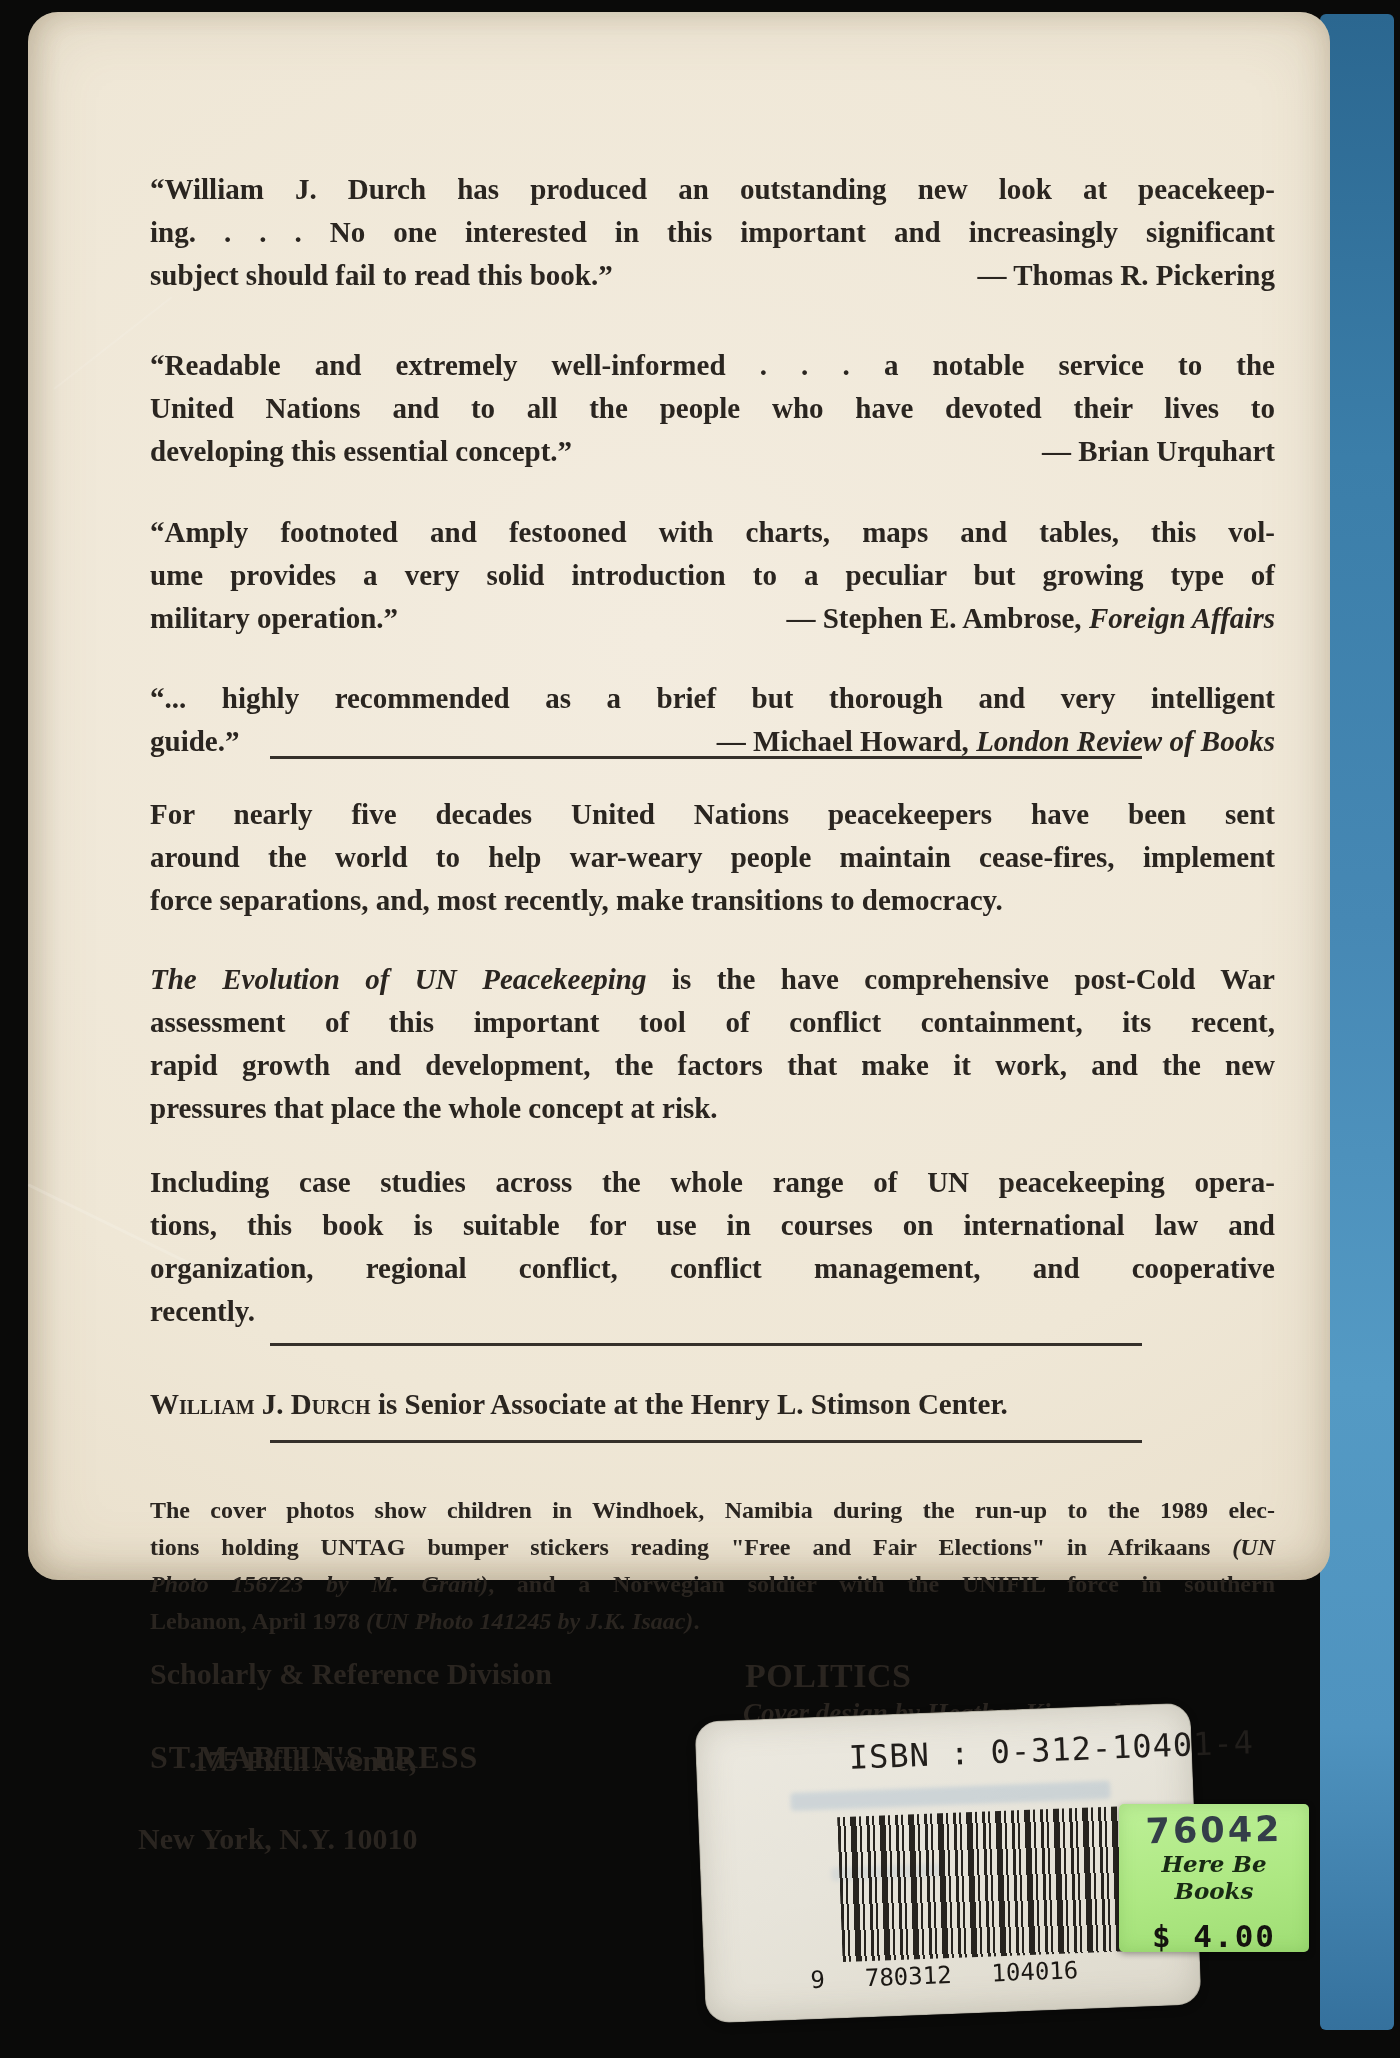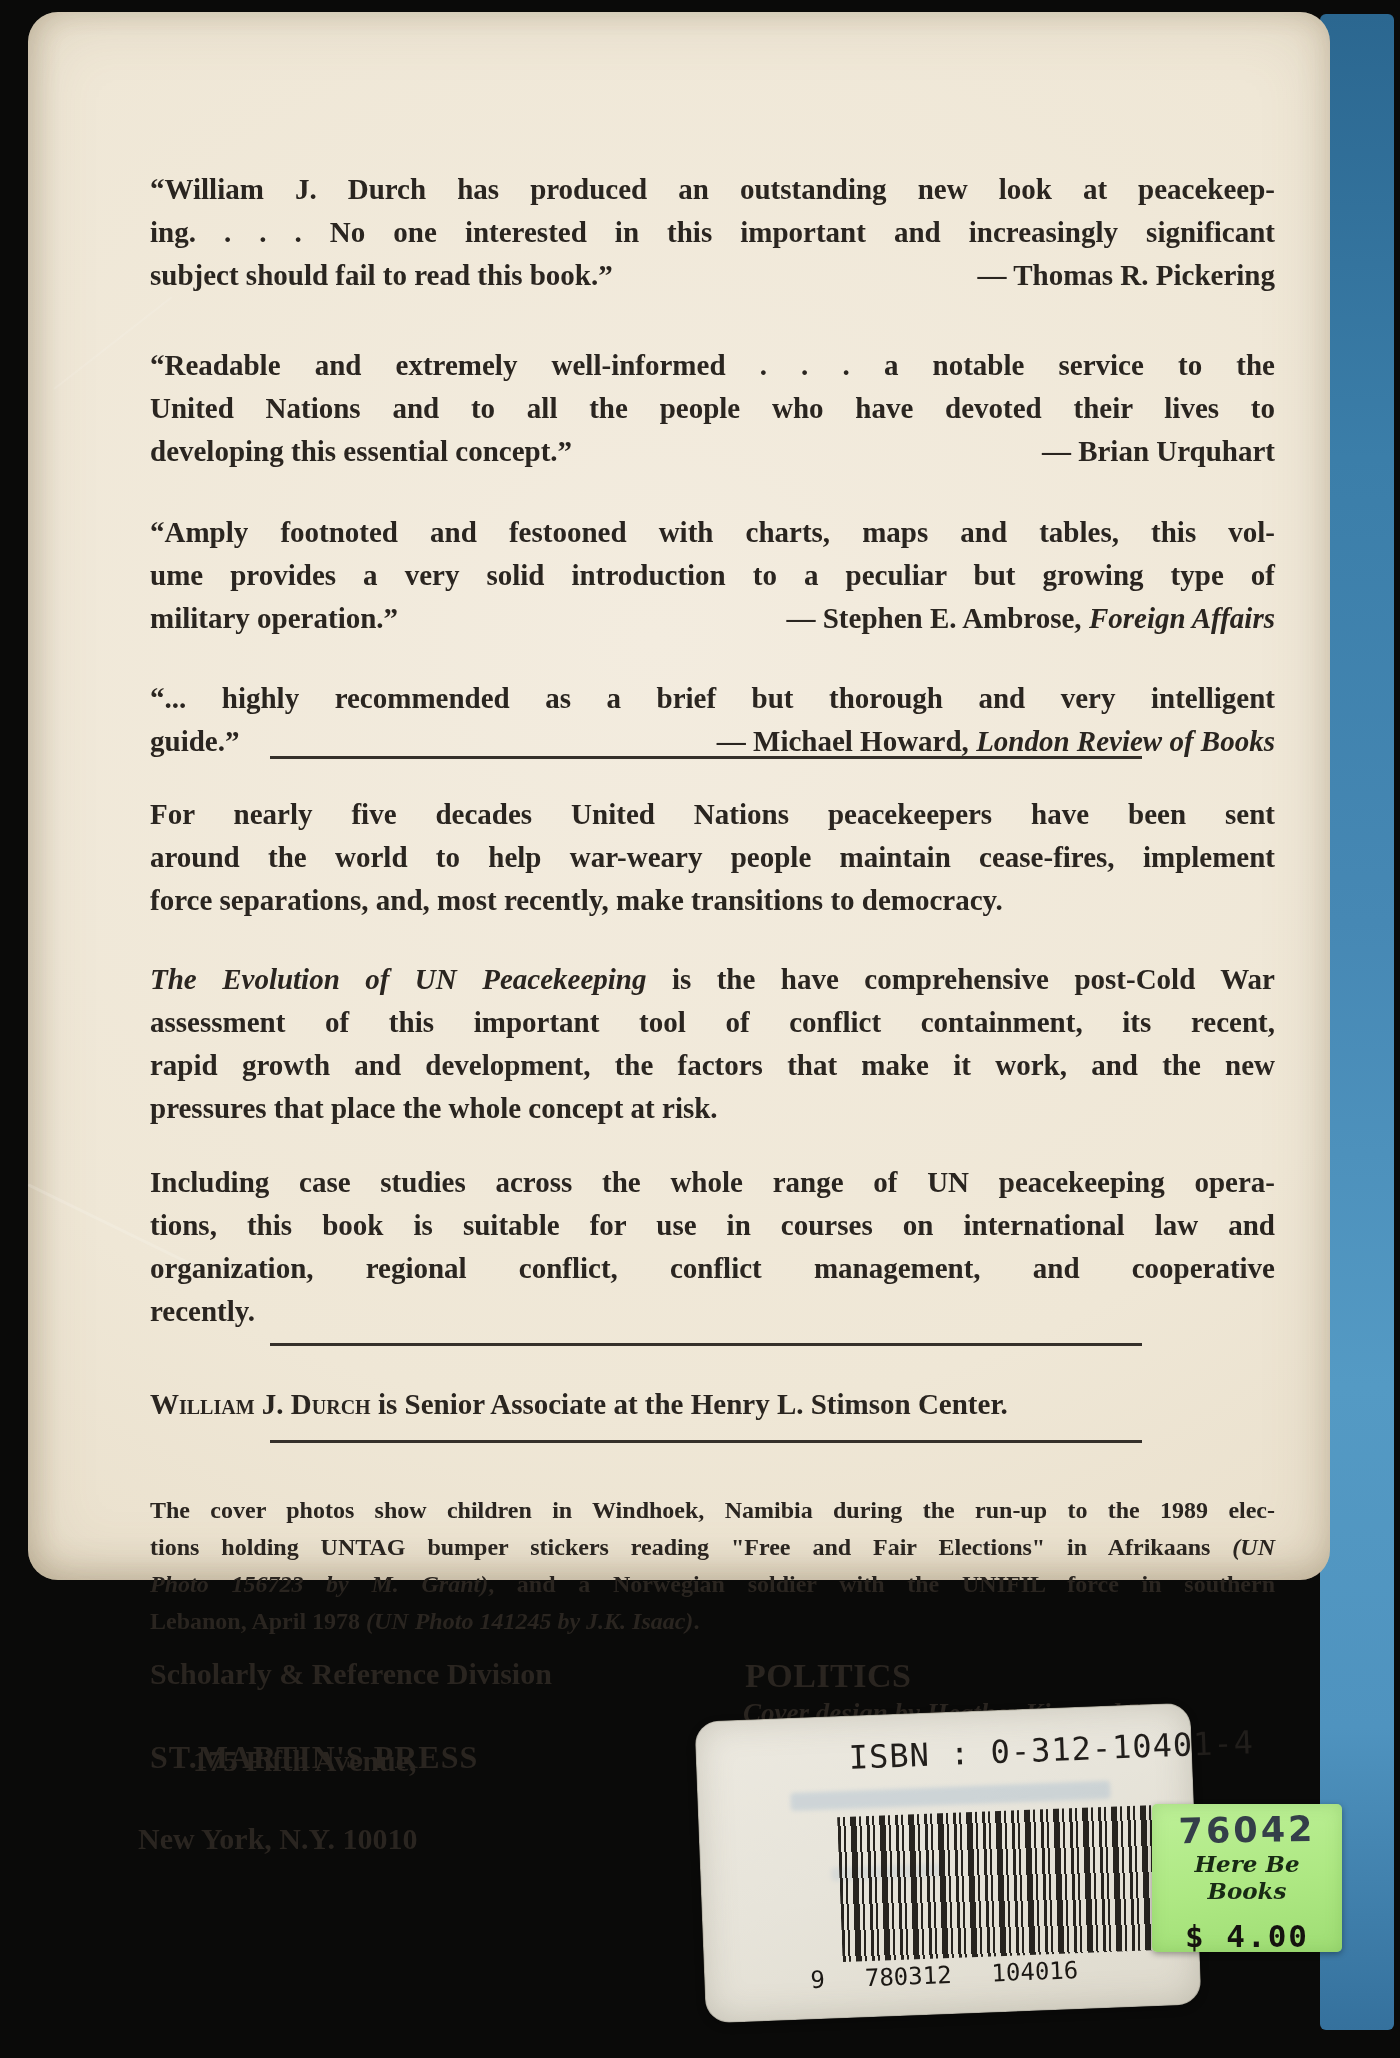--- a/index.html
+++ b/index.html
@@ -76,21 +76,21 @@
       #16130f 13px,#16130f 19px, transparent 19px,transparent 22px,
       #16130f 22px,#16130f 24px, transparent 24px,transparent 29px);
     opacity:.92;
   }
   .barcode-digits{
     position:absolute;left:105px;top:248px;width:268px;
     display:flex;justify-content:space-between;
     font-family:"DejaVu Sans Mono", monospace;font-size:24px;color:#1b1814;
   }
   .price-sticker{
-    position:absolute;left:1124px;top:1792px;width:190px;height:148px;
+    position:absolute;left:1091px;top:1792px;width:190px;height:148px;
     background:linear-gradient(170deg,#bdf097 0%,#aee883 55%,#9fdd74 100%);
     border-radius:5px;
     box-shadow:0 2px 6px rgba(0,0,0,.35), inset 0 0 16px rgba(90,150,60,.25);
     text-align:center;z-index:5;
   }
   .price-code{
     margin-top:6px;font-family:"DejaVu Sans", sans-serif;font-weight:700;
     font-size:35px;color:#343e49;letter-spacing:3px;transform:rotate(-1deg);
   }
   .price-store{

